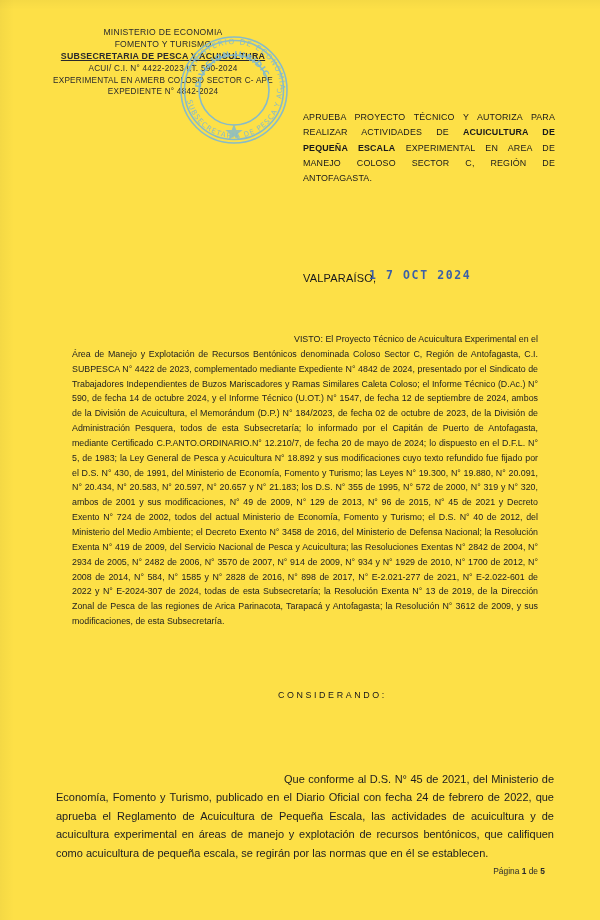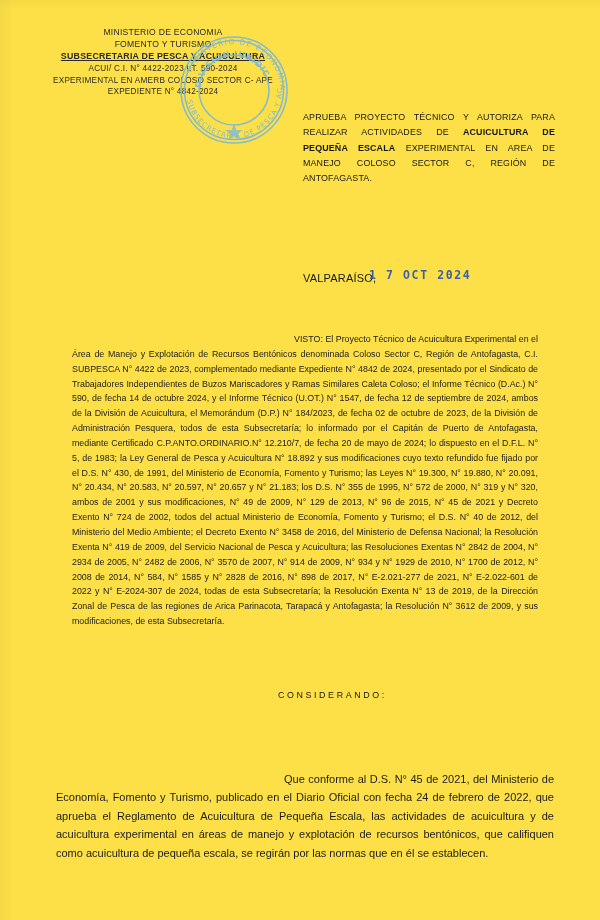--- a/index.html
+++ b/index.html
@@ -258,14 +258,17 @@
   </div>
 
   <div class="considerando-wrap">
     <div class="considerando">CONSIDERANDO:</div>
   </div>
 
   <div class="para2">
     <p><span class="indent-sm"></span><span>Que conforme al D.S. N° 45 de 2021, del Ministerio de Economía, Fomento y Turismo, publicado en el Diario Oficial con fecha 24 de febrero de 2022, que aprueba el Reglamento de Acuicultura de Pequeña Escala, las actividades de acuicultura y de acuicultura experimental en áreas de manejo y explotación de recursos bentónicos, que califiquen como acuicultura de pequeña escala, se regirán por las normas que en él se establecen.</span></p>
   </div>
 
+  <div class="footer">
+    <span>Página </span><b>1</b><span> de </span><b>5</b>
+  </div>
 
 </div>
 
 </body></html>

